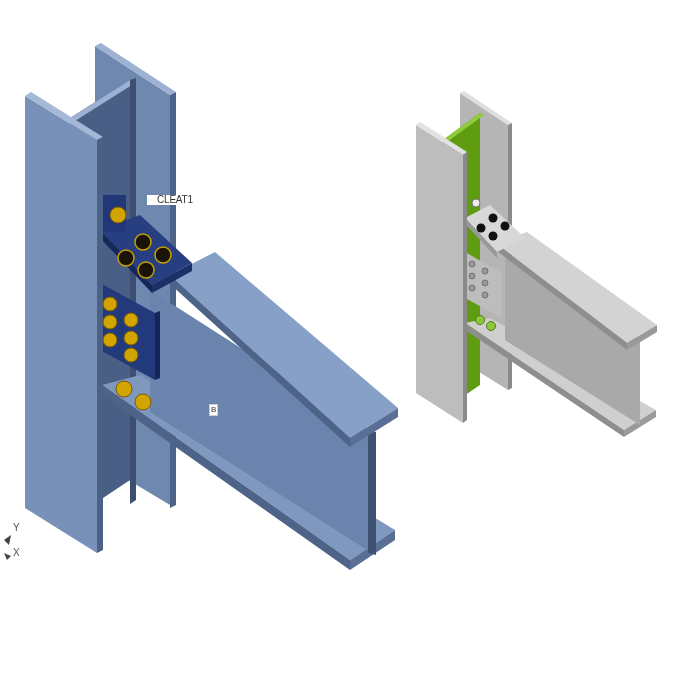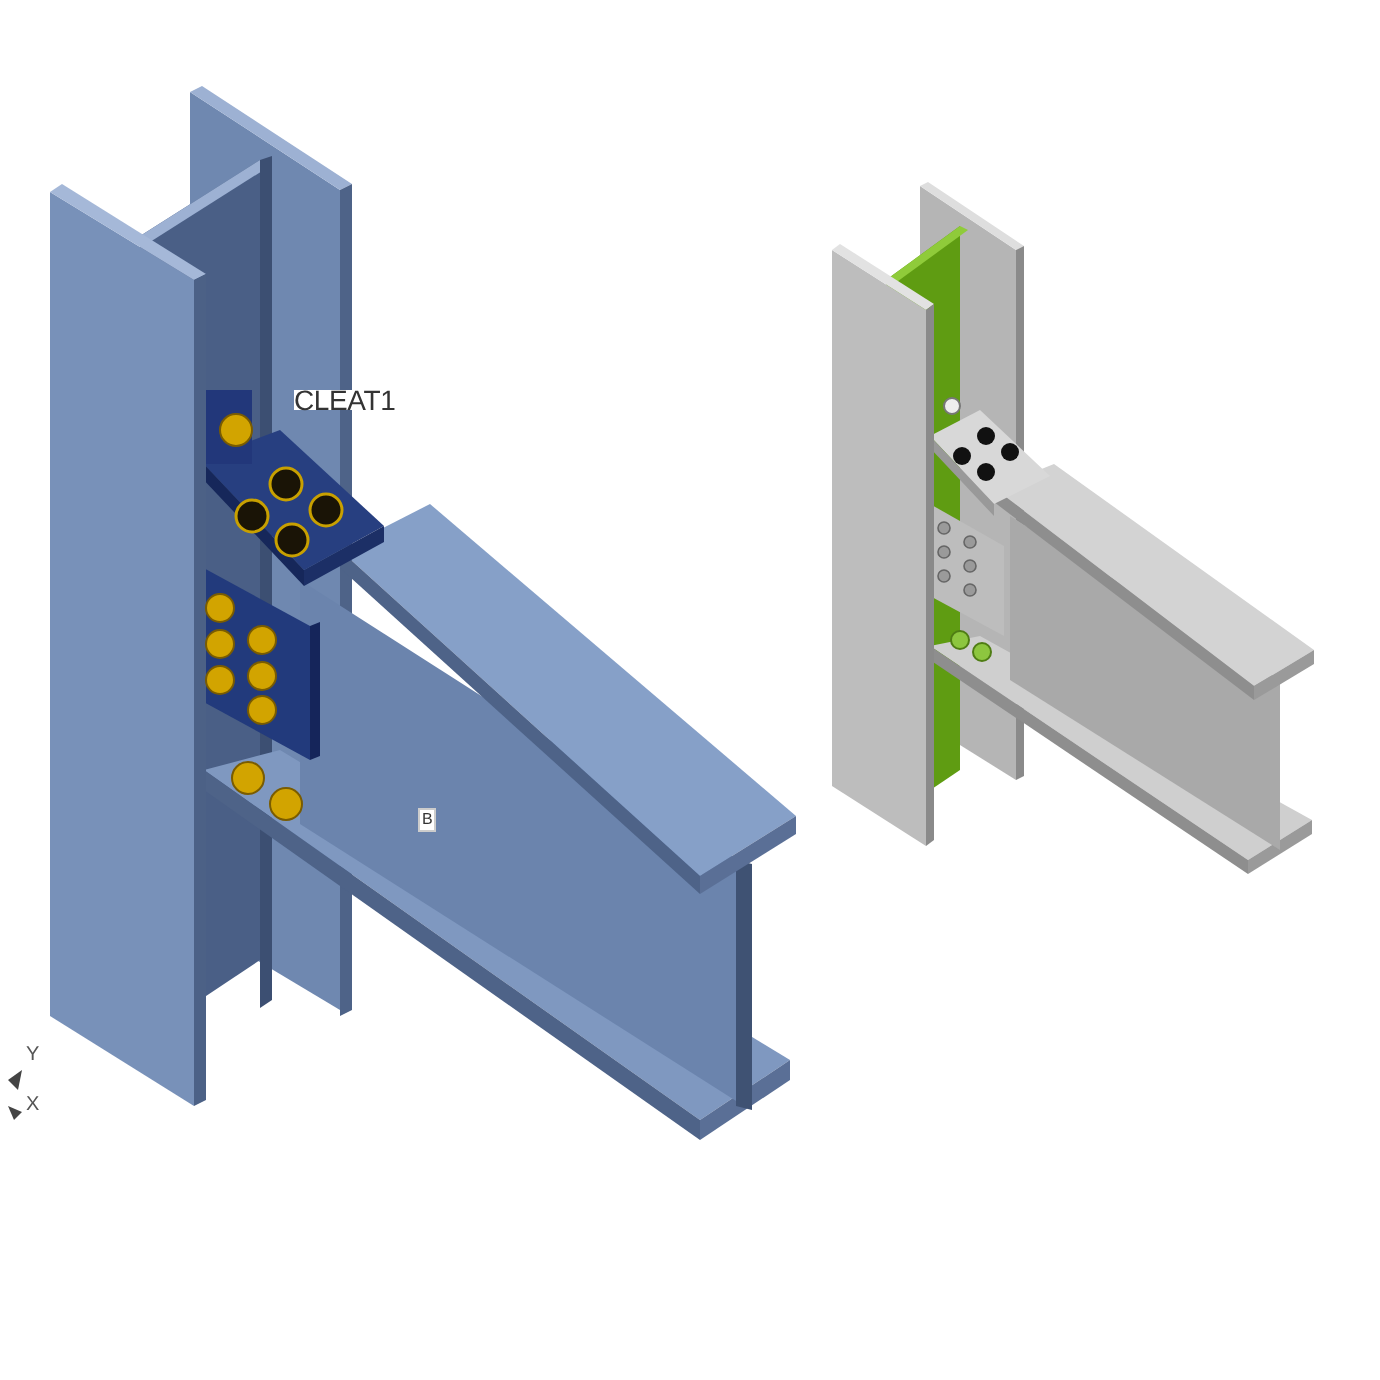--- a/index.html
+++ b/index.html
@@ -1,18 +1,18 @@
 <!DOCTYPE html>
 <html><head>
   <meta charset="utf-8">
   <style>
     html, body { margin:0; padding:0; background:#ffffff; }
     body { width:690px; height:690px; position:relative; overflow:hidden; font-family:"Liberation Sans", sans-serif; }
     #scene { position:absolute; left:0; top:0; width:690px; height:690px; }
-    .lbl { position:absolute; font-size:14px; color:#333; background:#ffffff; padding:0 0; line-height:10px; font-family:"Liberation Sans", sans-serif; letter-spacing:-0.2px; }
+    .lbl { position:absolute; font-size:10px; color:#333; background:#ffffff; padding:0 10px; line-height:10px; font-family:"Liberation Sans", sans-serif; letter-spacing:-0.2px; }
     .tag-cleat { left:147px; top:195px; }
     .tag-b { left:209px; top:404px; font-size:8px; padding:0 1px; border:1px solid #ccc; }
     .axis { position:absolute; font-size:10px; color:#555; font-family:"Liberation Sans", sans-serif; }
     .axis-y { left:13px; top:522px; }
     .axis-x { left:13px; top:547px; }
   </style>
 </head>
 <body>
 
 <svg id="scene" viewBox="0 0 690 690" xmlns="http://www.w3.org/2000/svg">

